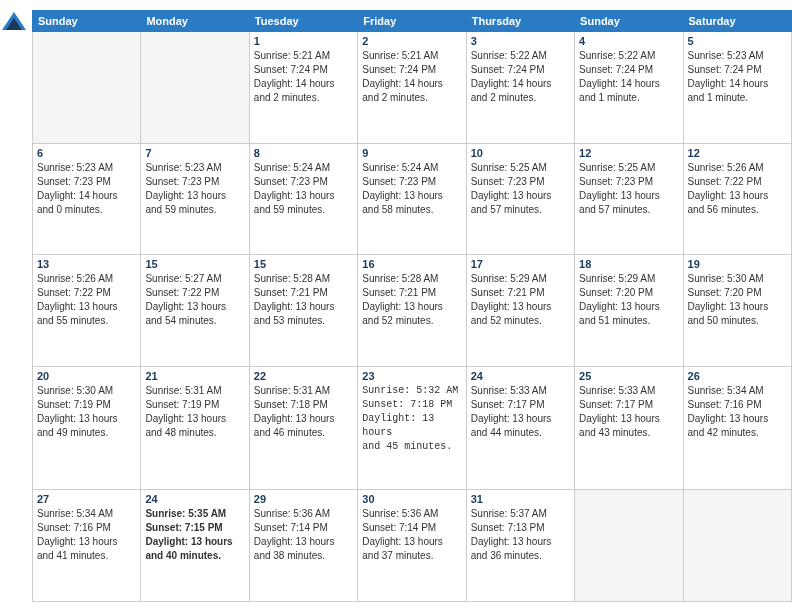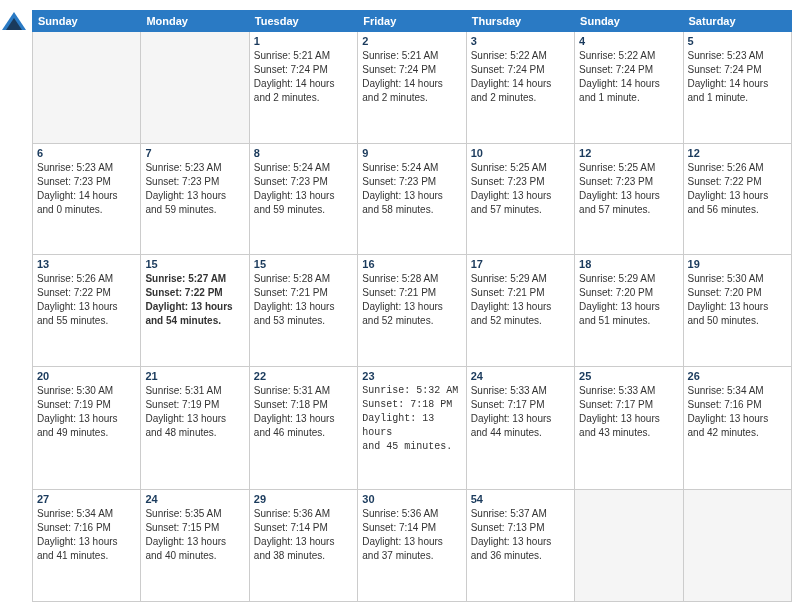--- a/index.html
+++ b/index.html
@@ -222,21 +222,21 @@
         <tr>
           <td>
             <span class="day-num">13</span>
             <div class="cell-text" style="white-space: pre-line;">Sunrise: 5:26 AM
 Sunset: 7:22 PM
 Daylight: 13 hours
 and 55 minutes.</div>
           </td>
           <td>
             <span class="day-num">15</span>
-            <div class="cell-text" style="white-space: pre-line; font-weight: bold;">Sunrise: 5:27 AM
+            <div class="cell-text" style="white-space: pre-line;">Sunrise: 5:27 AM
 Sunset: 7:22 PM
 Daylight: 13 hours
 and 54 minutes.</div>
           </td>
           <td>
             <span class="day-num">15</span>
             <div class="cell-text" style="white-space: pre-line;">Sunrise: 5:28 AM
 Sunset: 7:21 PM
 Daylight: 13 hours
 and 53 minutes.</div>
@@ -324,41 +324,41 @@
         <tr>
           <td>
             <span class="day-num">27</span>
             <div class="cell-text" style="white-space: pre-line;">Sunrise: 5:34 AM
 Sunset: 7:16 PM
 Daylight: 13 hours
 and 41 minutes.</div>
           </td>
           <td>
             <span class="day-num">24</span>
-            <div class="cell-text" style="white-space: pre-line;">Sunrise: 5:35 AM
+            <div class="cell-text" style="white-space: pre-line; font-weight: bold;">Sunrise: 5:35 AM
 Sunset: 7:15 PM
 Daylight: 13 hours
 and 40 minutes.</div>
           </td>
           <td>
             <span class="day-num">29</span>
             <div class="cell-text" style="white-space: pre-line;">Sunrise: 5:36 AM
 Sunset: 7:14 PM
 Daylight: 13 hours
 and 38 minutes.</div>
           </td>
           <td>
             <span class="day-num">30</span>
             <div class="cell-text" style="white-space: pre-line;">Sunrise: 5:36 AM
 Sunset: 7:14 PM
 Daylight: 13 hours
 and 37 minutes.</div>
           </td>
           <td>
-            <span class="day-num">54</span>
+            <span class="day-num">31</span>
             <div class="cell-text" style="white-space: pre-line;">Sunrise: 5:37 AM
 Sunset: 7:13 PM
 Daylight: 13 hours
 and 36 minutes.</div>
           </td>
           <td class="empty"></td>
           <td class="empty"></td>
         </tr>
       </tbody>
   </table>

